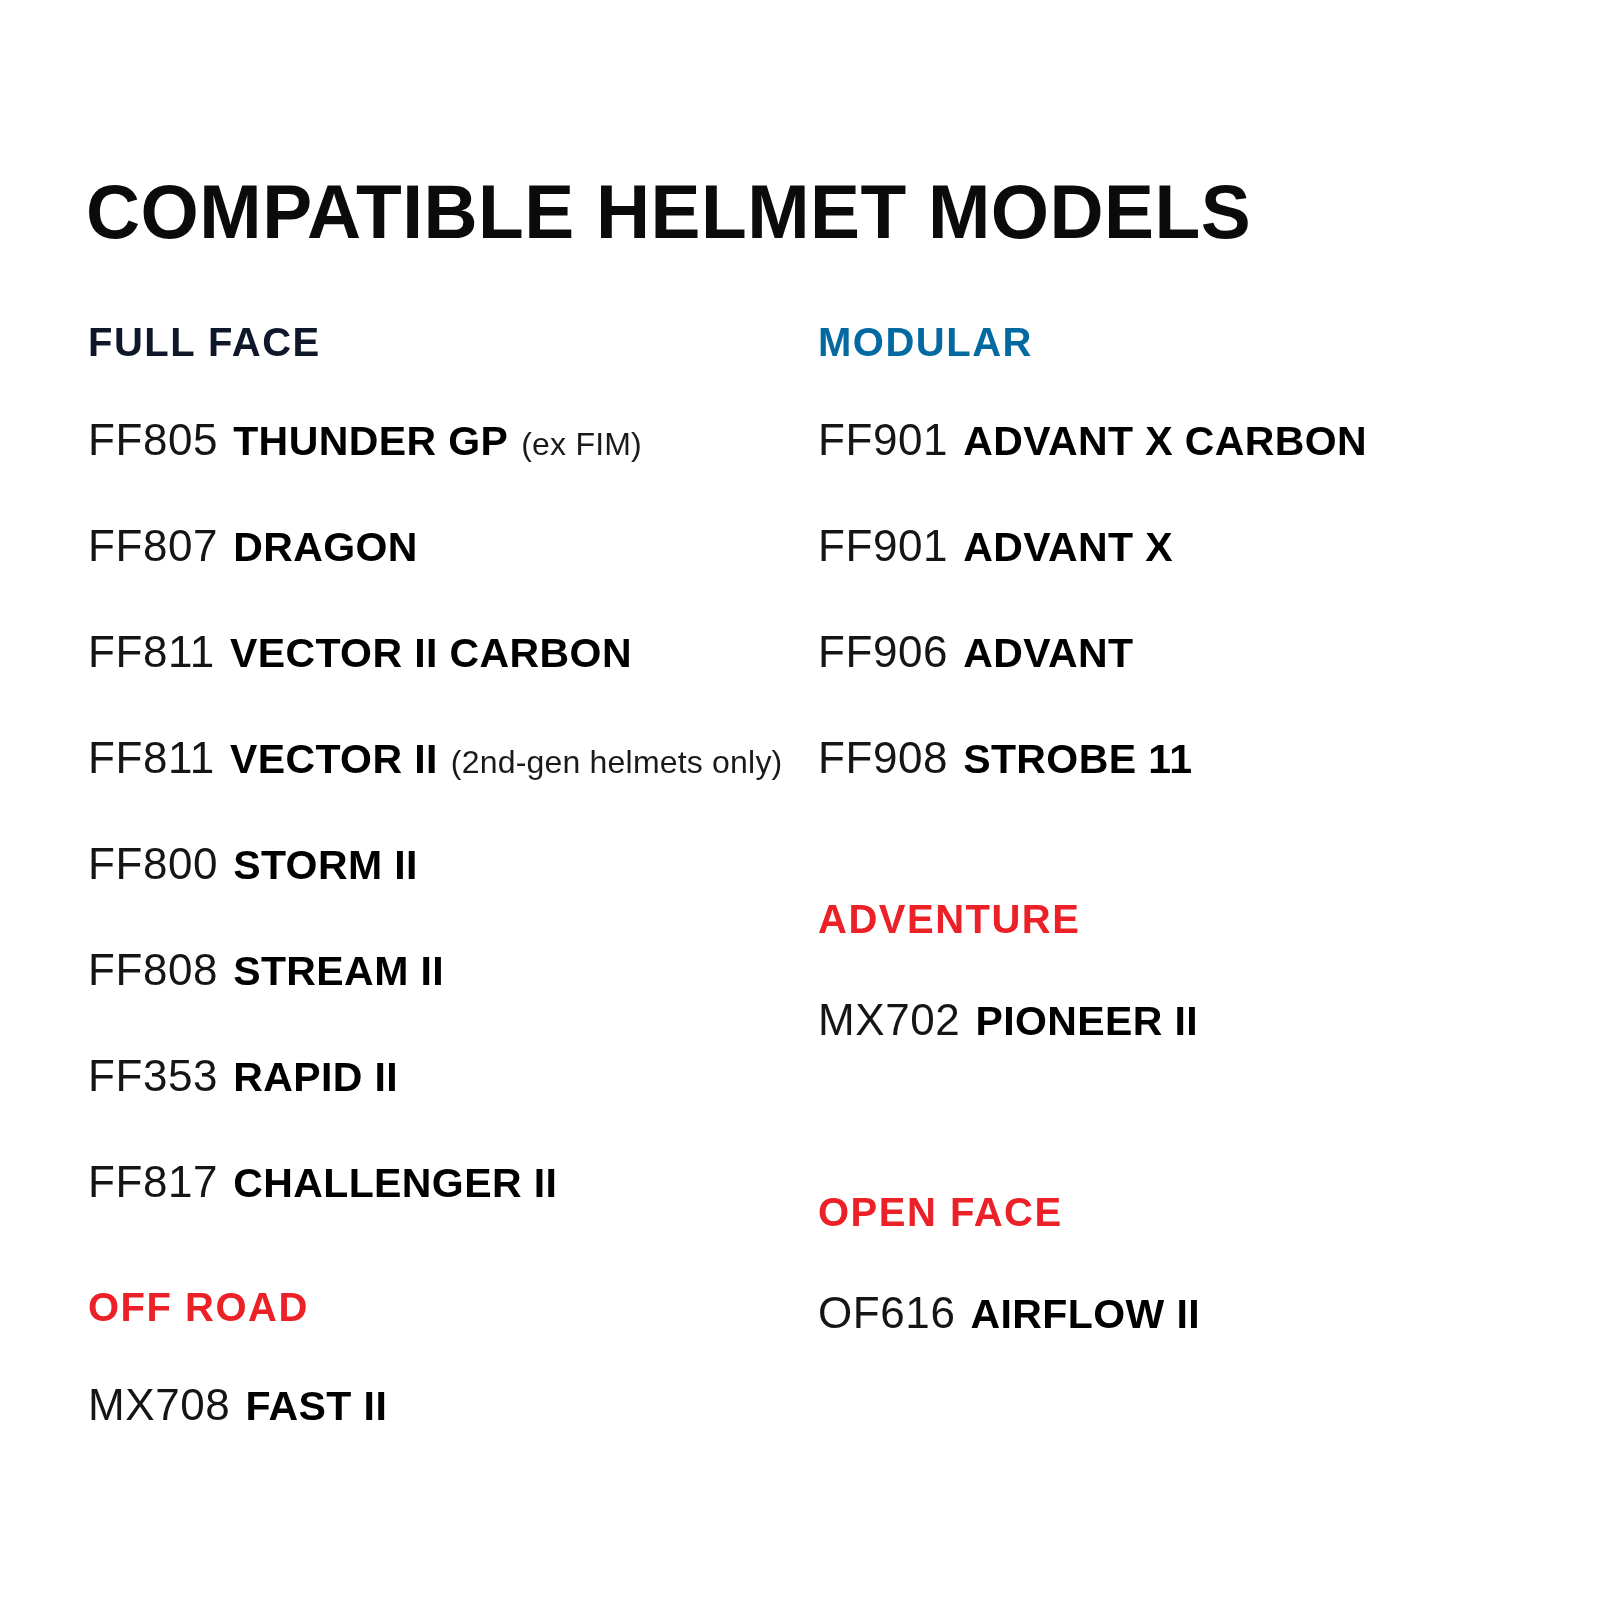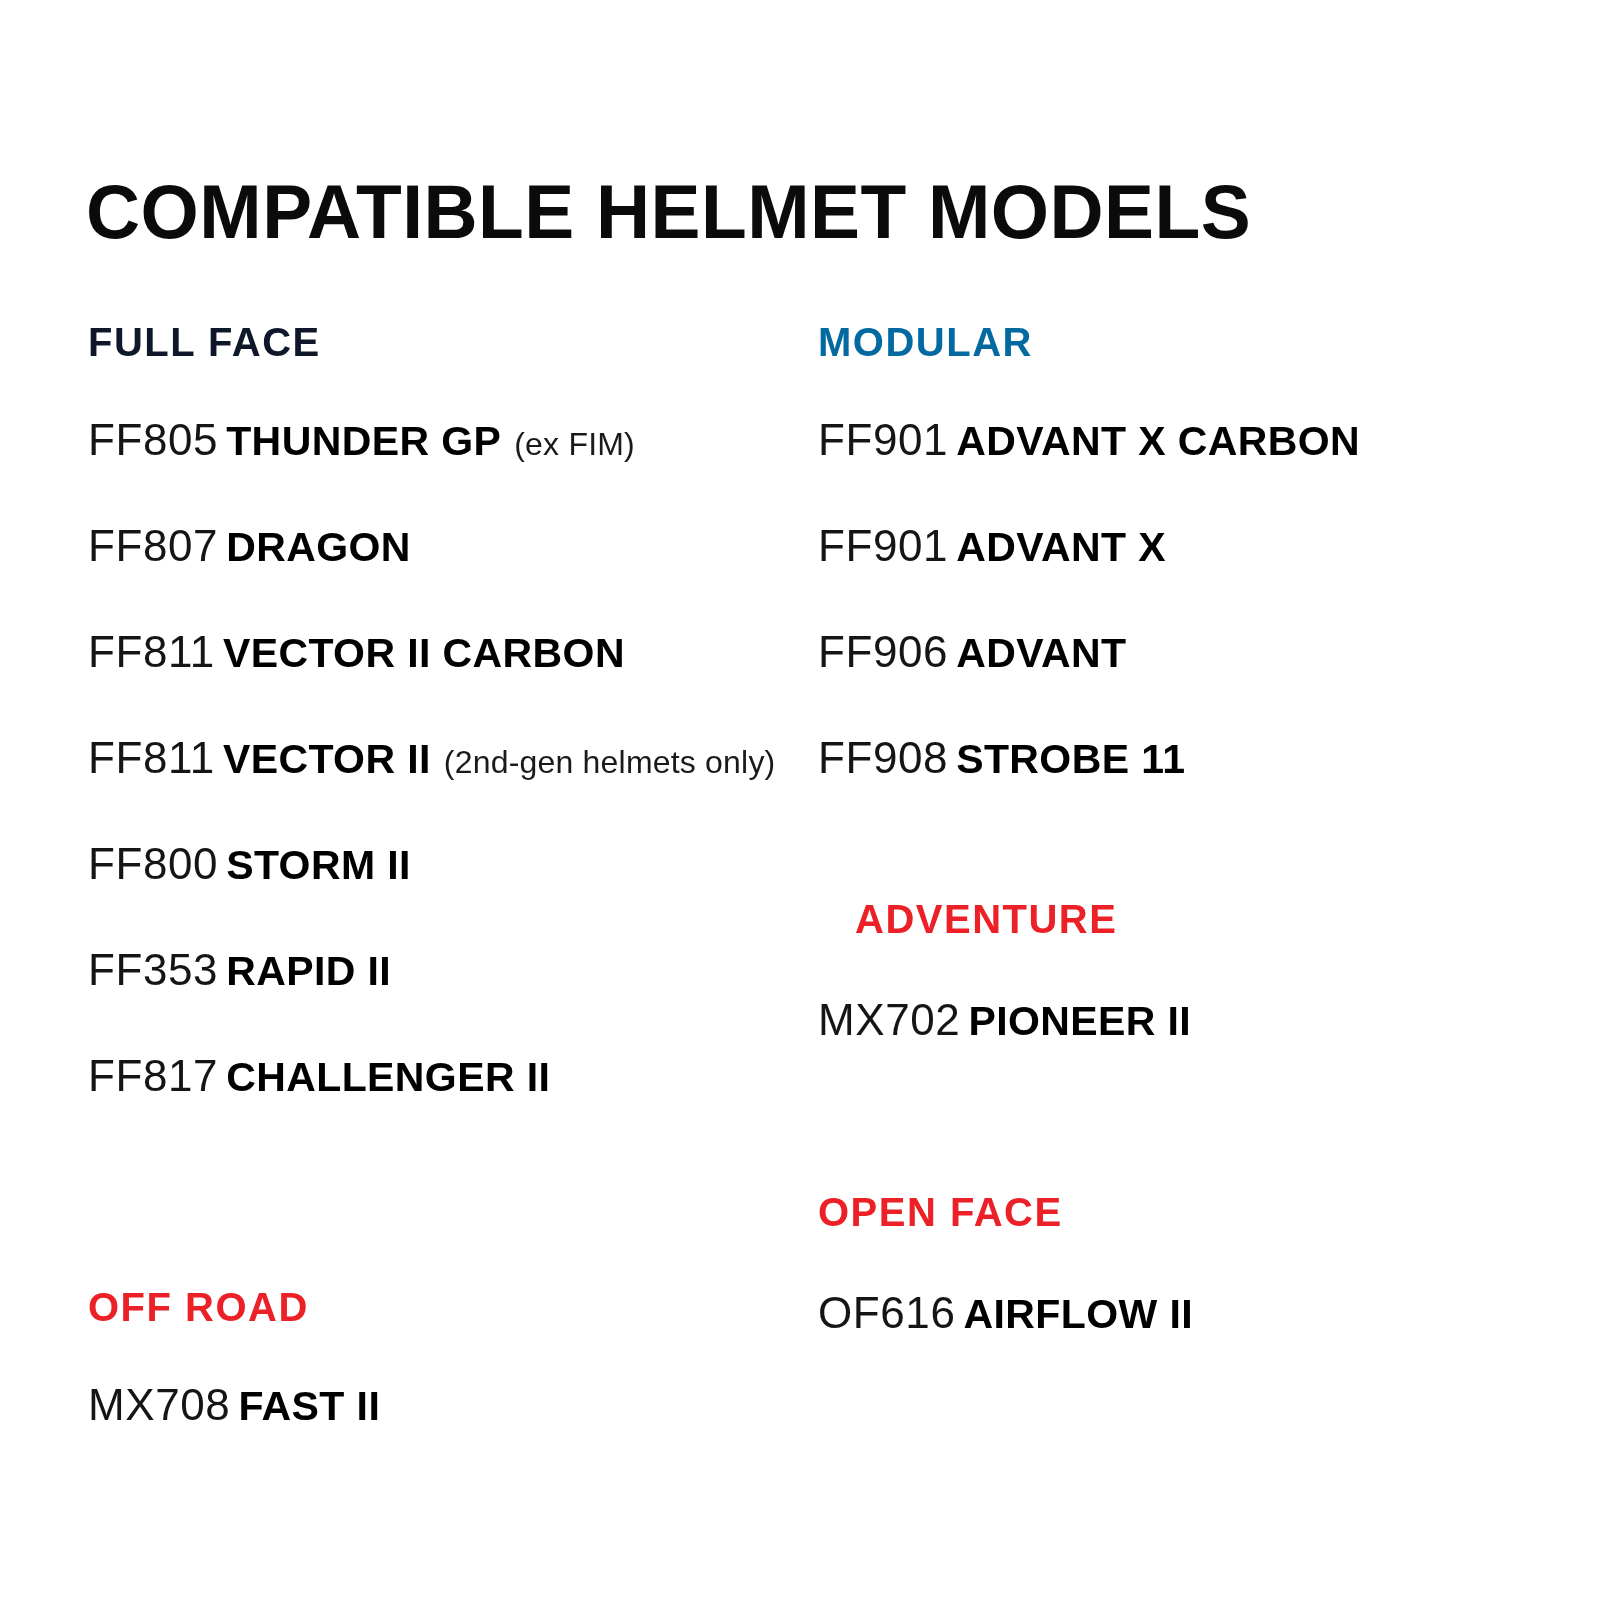--- a/index.html
+++ b/index.html
@@ -65,21 +65,21 @@
     font-size: 44px;
     font-weight: 400;
     letter-spacing: 0.6px;
     color: #151515;
   }
   .model-name {
     font-size: 41px;
     font-weight: 700;
     letter-spacing: 0.4px;
     color: #000000;
-    margin-left: 8px;
+    margin-left: 15px;
   }
   .model-note {
     font-size: 32px;
     font-weight: 400;
     letter-spacing: 0.2px;
     color: #1a1a1a;
     margin-left: 13px;
   }
 
   
@@ -87,21 +87,21 @@
 
   
   #lc-sec-0        { top: 320px; }
   #lc-rows-0       { top: 412px; }
   #lc-sec-1        { top: 1285px; }
   #lc-rows-1       { top: 1377px; }
 
   
   #rc-sec-0        { top: 320px; }
   #rc-rows-0       { top: 412px; }
-  #rc-sec-1        { top: 897px; margin-left: 37px; }
+  #rc-sec-1        { top: 897px; }
   #rc-rows-1       { top: 992px; }
   #rc-sec-2        { top: 1190px; }
   #rc-rows-2       { top: 1285px; }
 
   .model-row + .model-row { margin-top: 40px; }
 </style>
 </head>
 <body style="background: rgb(255, 255, 255);">
 
 <div class="page">
@@ -120,20 +120,23 @@
         <span class="model-code">FF807</span><span class="model-name">DRAGON</span>
       </div>
       <div class="model-row">
         <span class="model-code">FF811</span><span class="model-name">VECTOR II CARBON</span>
       </div>
       <div class="model-row">
         <span class="model-code">FF811</span><span class="model-name">VECTOR II</span><span class="model-note">(2nd-gen helmets only)</span>
       </div>
       <div class="model-row">
         <span class="model-code">FF800</span><span class="model-name">STORM II</span>
+      </div>
+      <div class="model-row">
+        <span class="model-code">FF808</span><span class="model-name">STREAM II</span>
       </div>
       <div class="model-row">
         <span class="model-code">FF353</span><span class="model-name">RAPID II</span>
       </div>
       <div class="model-row">
         <span class="model-code">FF817</span><span class="model-name">CHALLENGER II</span>
       </div>
     </div>
 
     <div class="blk section-title" id="lc-sec-1" style="color: rgb(236, 33, 39);">OFF ROAD</div>

